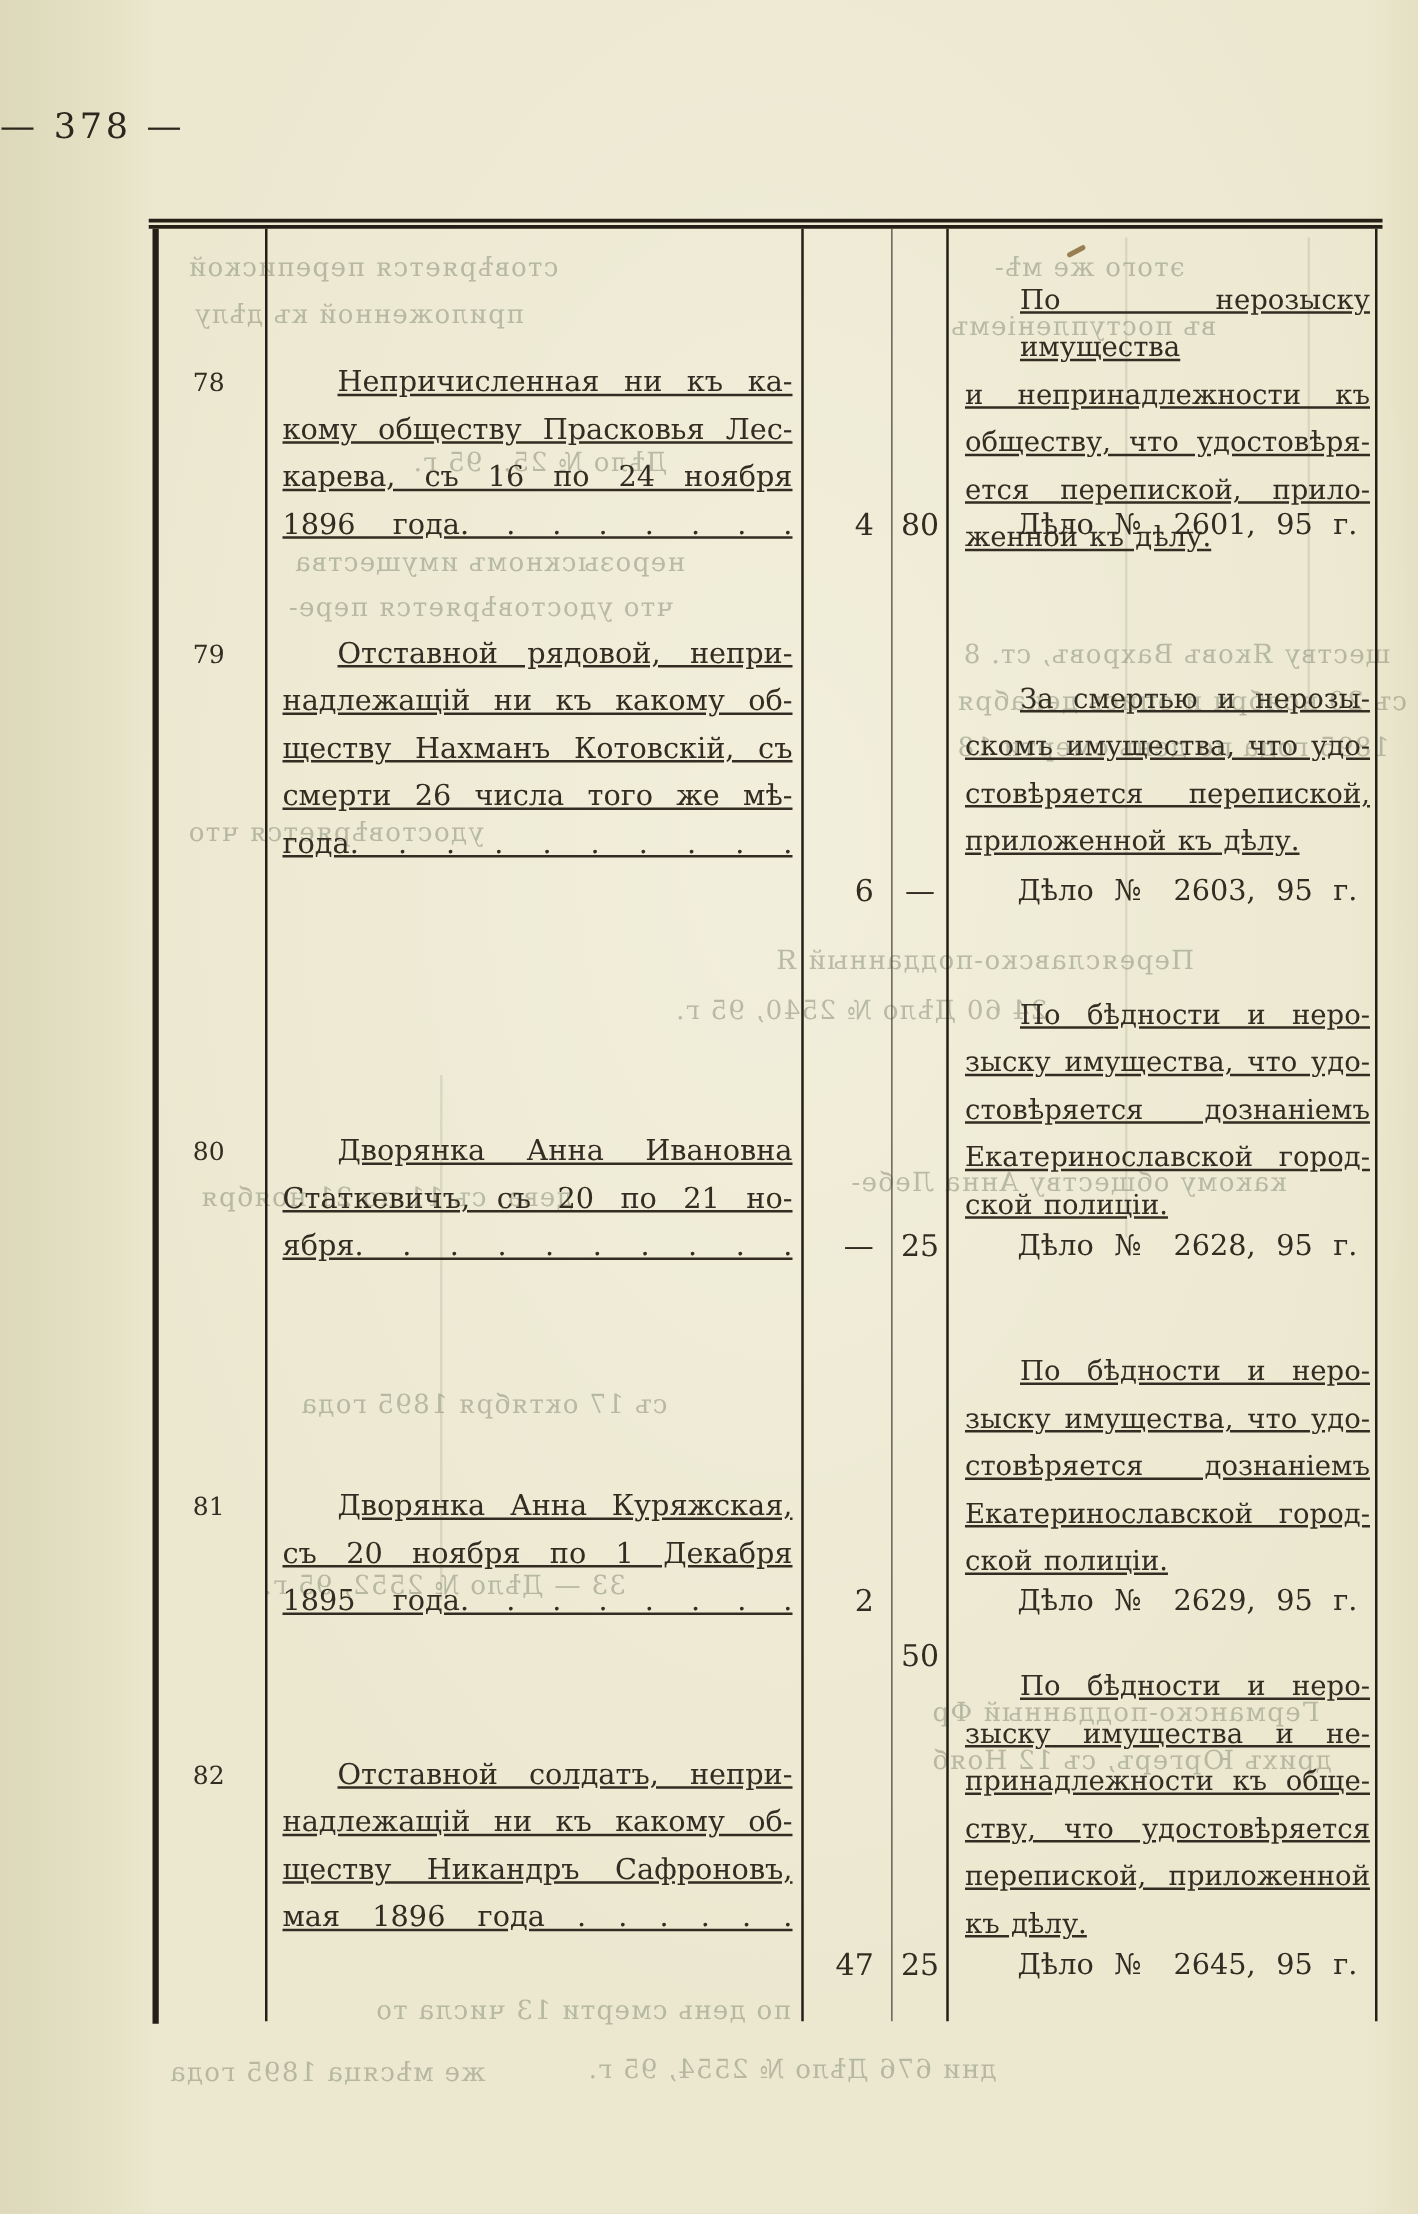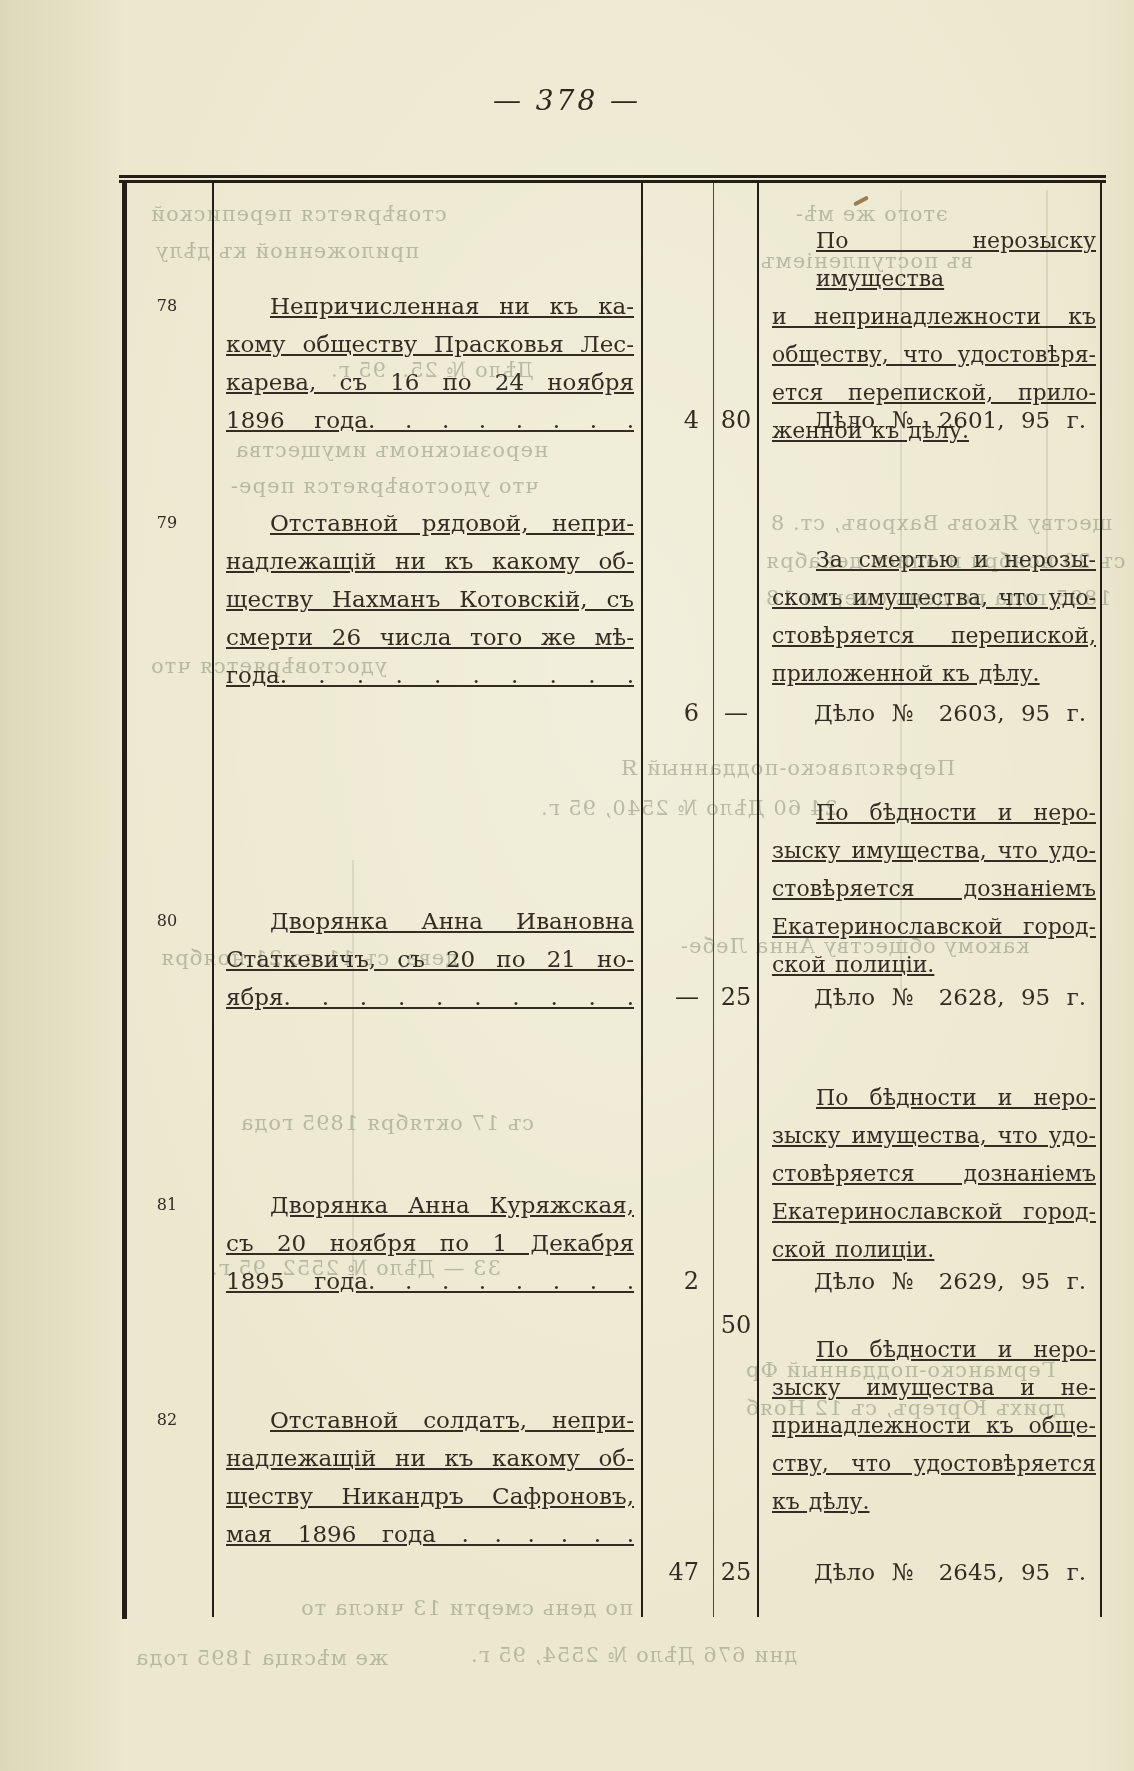--- a/index.html
+++ b/index.html
@@ -11,31 +11,30 @@
     font-family:"DejaVu Serif","Liberation Serif",serif;
     color:#332c22;
     background:
       radial-gradient(ellipse at 55% 38%, rgba(255,255,248,.28), rgba(255,255,248,0) 62%),
       linear-gradient(90deg,#ddd8ba 0px,#e7e3c7 95px,#ece8d0 125px,#ece8d0 1085px,#e6e1c4 1134px),
       #ebe7cd;
   }
   
   .pageno{
     position:absolute;top:84px;left:0;width:100%;
-    text-align:center;font-size:28px;letter-spacing:3px;
+    text-align:left;font-size:28px;letter-spacing:3px;
     color:#2c261d;
-    font-style:italic;
   }
   
   .rule{position:absolute;background:#241f16;}
   .rule.light{background:#4a443a;}
   
   .num{
     position:absolute;left:124px;width:86px;
-    text-align:center;font-size:16px;line-height:38px;
+    text-align:center;font-size:20px;line-height:38px;
   }
   .desc{
     position:absolute;left:226px;width:408px;
     font-size:23px;line-height:38px;word-spacing:2px;
   }
   .notes{
     position:absolute;left:772px;width:324px;
     font-size:22px;line-height:38px;word-spacing:2px;
   }
   .ln{text-align:justify;text-align-last:justify;text-decoration:underline;}
@@ -203,18 +202,19 @@
       <div class="ln">ществу Никандръ Сафроновъ,</div>
       <div class="ln">мая 1896 года . . . . . .</div>
     </div>
     <div class="rub" style="top:1553px">47</div>
     <div class="kop" style="top:1553px">25</div>
     <div class="notes" style="top:1331px">
       <div class="ln first">По бѣдности и неро-</div>
       <div class="ln">зыску имущества и не-</div>
       <div class="ln">принадлежности къ обще-</div>
       <div class="ln">ству, что удостовѣряется</div>
+      <div class="ln">перепиской, приложенной</div>
       <div class="ln last">къ дѣлу.</div>
     </div>
     <div class="delo" style="top:1553px">Дѣло № 2645, 95 г.</div>
   </section>
 
 </div>
 
 </body></html>

